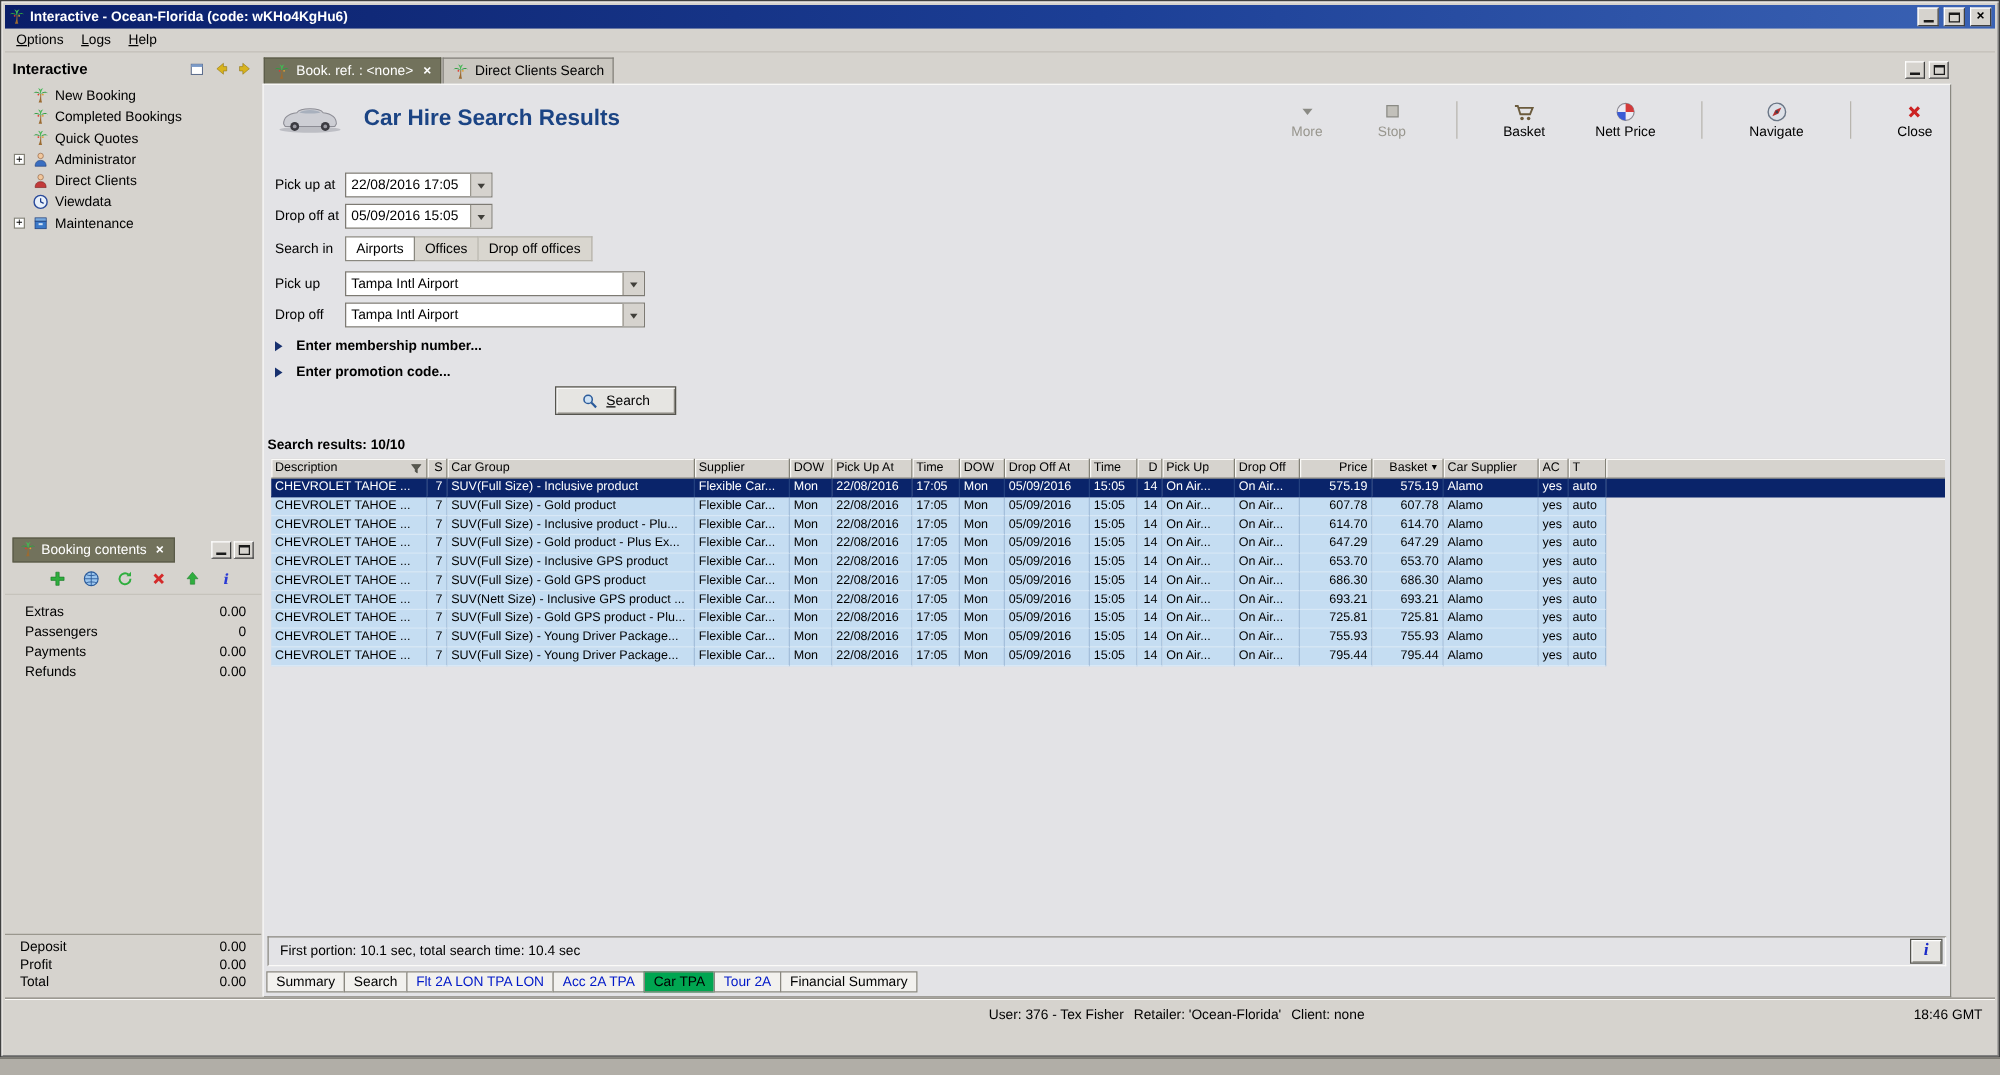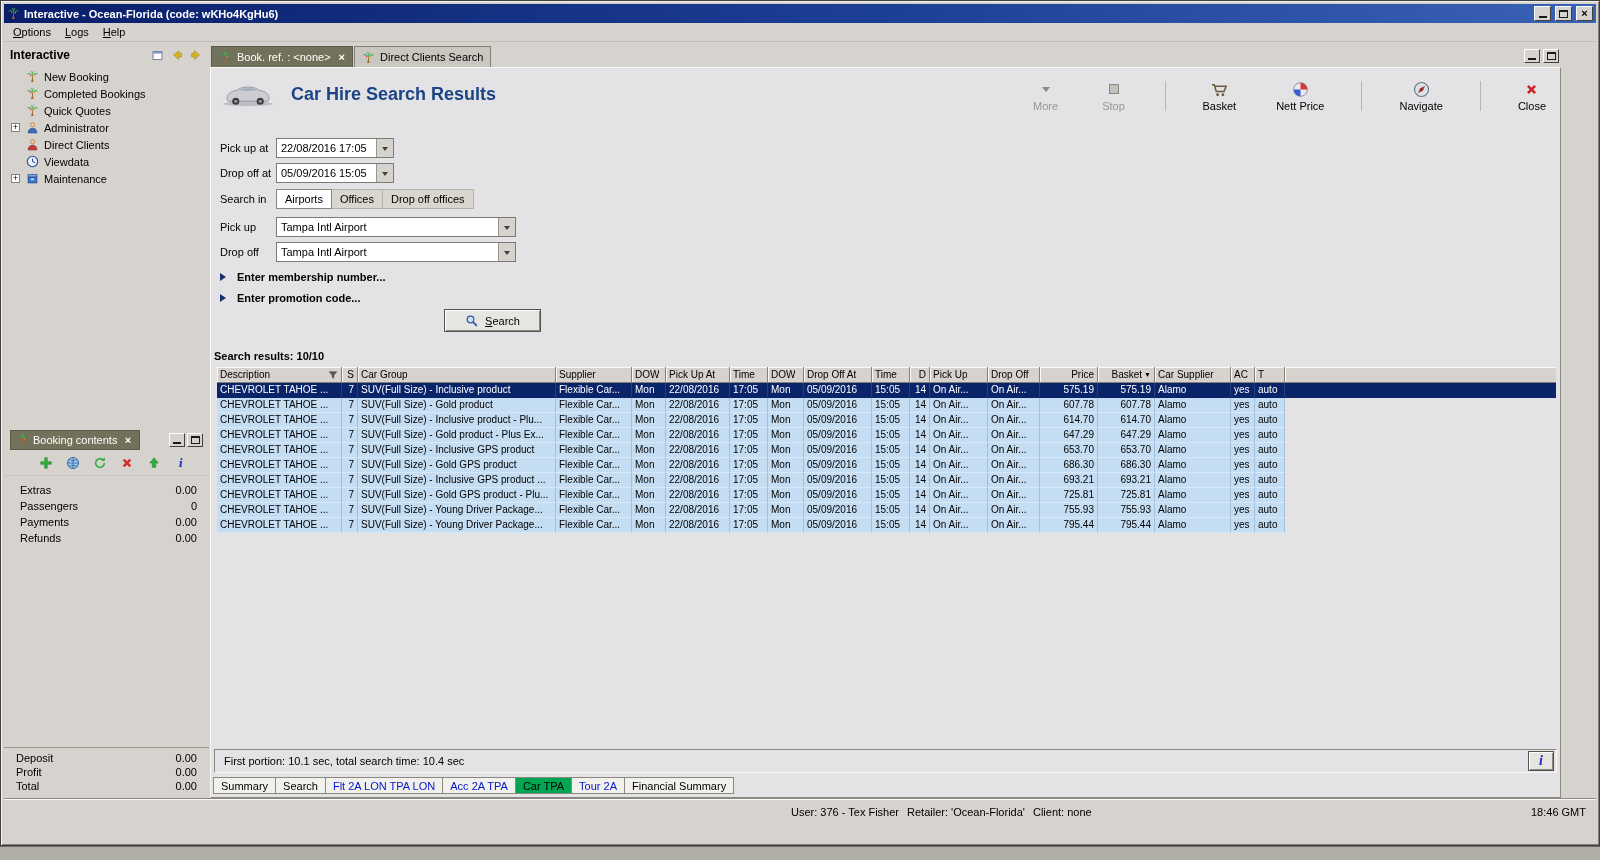--- a/index.html
+++ b/index.html
@@ -754,21 +754,21 @@
               <div class="tcell r" style="width: 58px;">686.30</div>
               <div class="tcell r" style="width: 57px;">686.30</div>
               <div class="tcell" style="width: 76px;">Alamo</div>
               <div class="tcell" style="width: 24px;">yes</div>
               <div class="tcell" style="width: 30px;">auto</div>
               <div class="tcell filler"></div>
             </div>
             <div class="trow">
               <div class="tcell" style="width: 125px;">CHEVROLET TAHOE ...</div>
               <div class="tcell r" style="width: 16px;">7</div>
-              <div class="tcell" style="width: 198px;">SUV(Full Size) - Inclusive GPS product ...</div>
+              <div class="tcell" style="width: 198px;">SUV(Nett Size) - Inclusive GPS product ...</div>
               <div class="tcell" style="width: 76px;">Flexible Car...</div>
               <div class="tcell" style="width: 34px;">Mon</div>
               <div class="tcell" style="width: 64px;">22/08/2016</div>
               <div class="tcell" style="width: 38px;">17:05</div>
               <div class="tcell" style="width: 36px;">Mon</div>
               <div class="tcell" style="width: 68px;">05/09/2016</div>
               <div class="tcell" style="width: 38px;">15:05</div>
               <div class="tcell r" style="width: 20px;">14</div>
               <div class="tcell" style="width: 58px;">On Air...</div>
               <div class="tcell" style="width: 52px;">On Air...</div>

